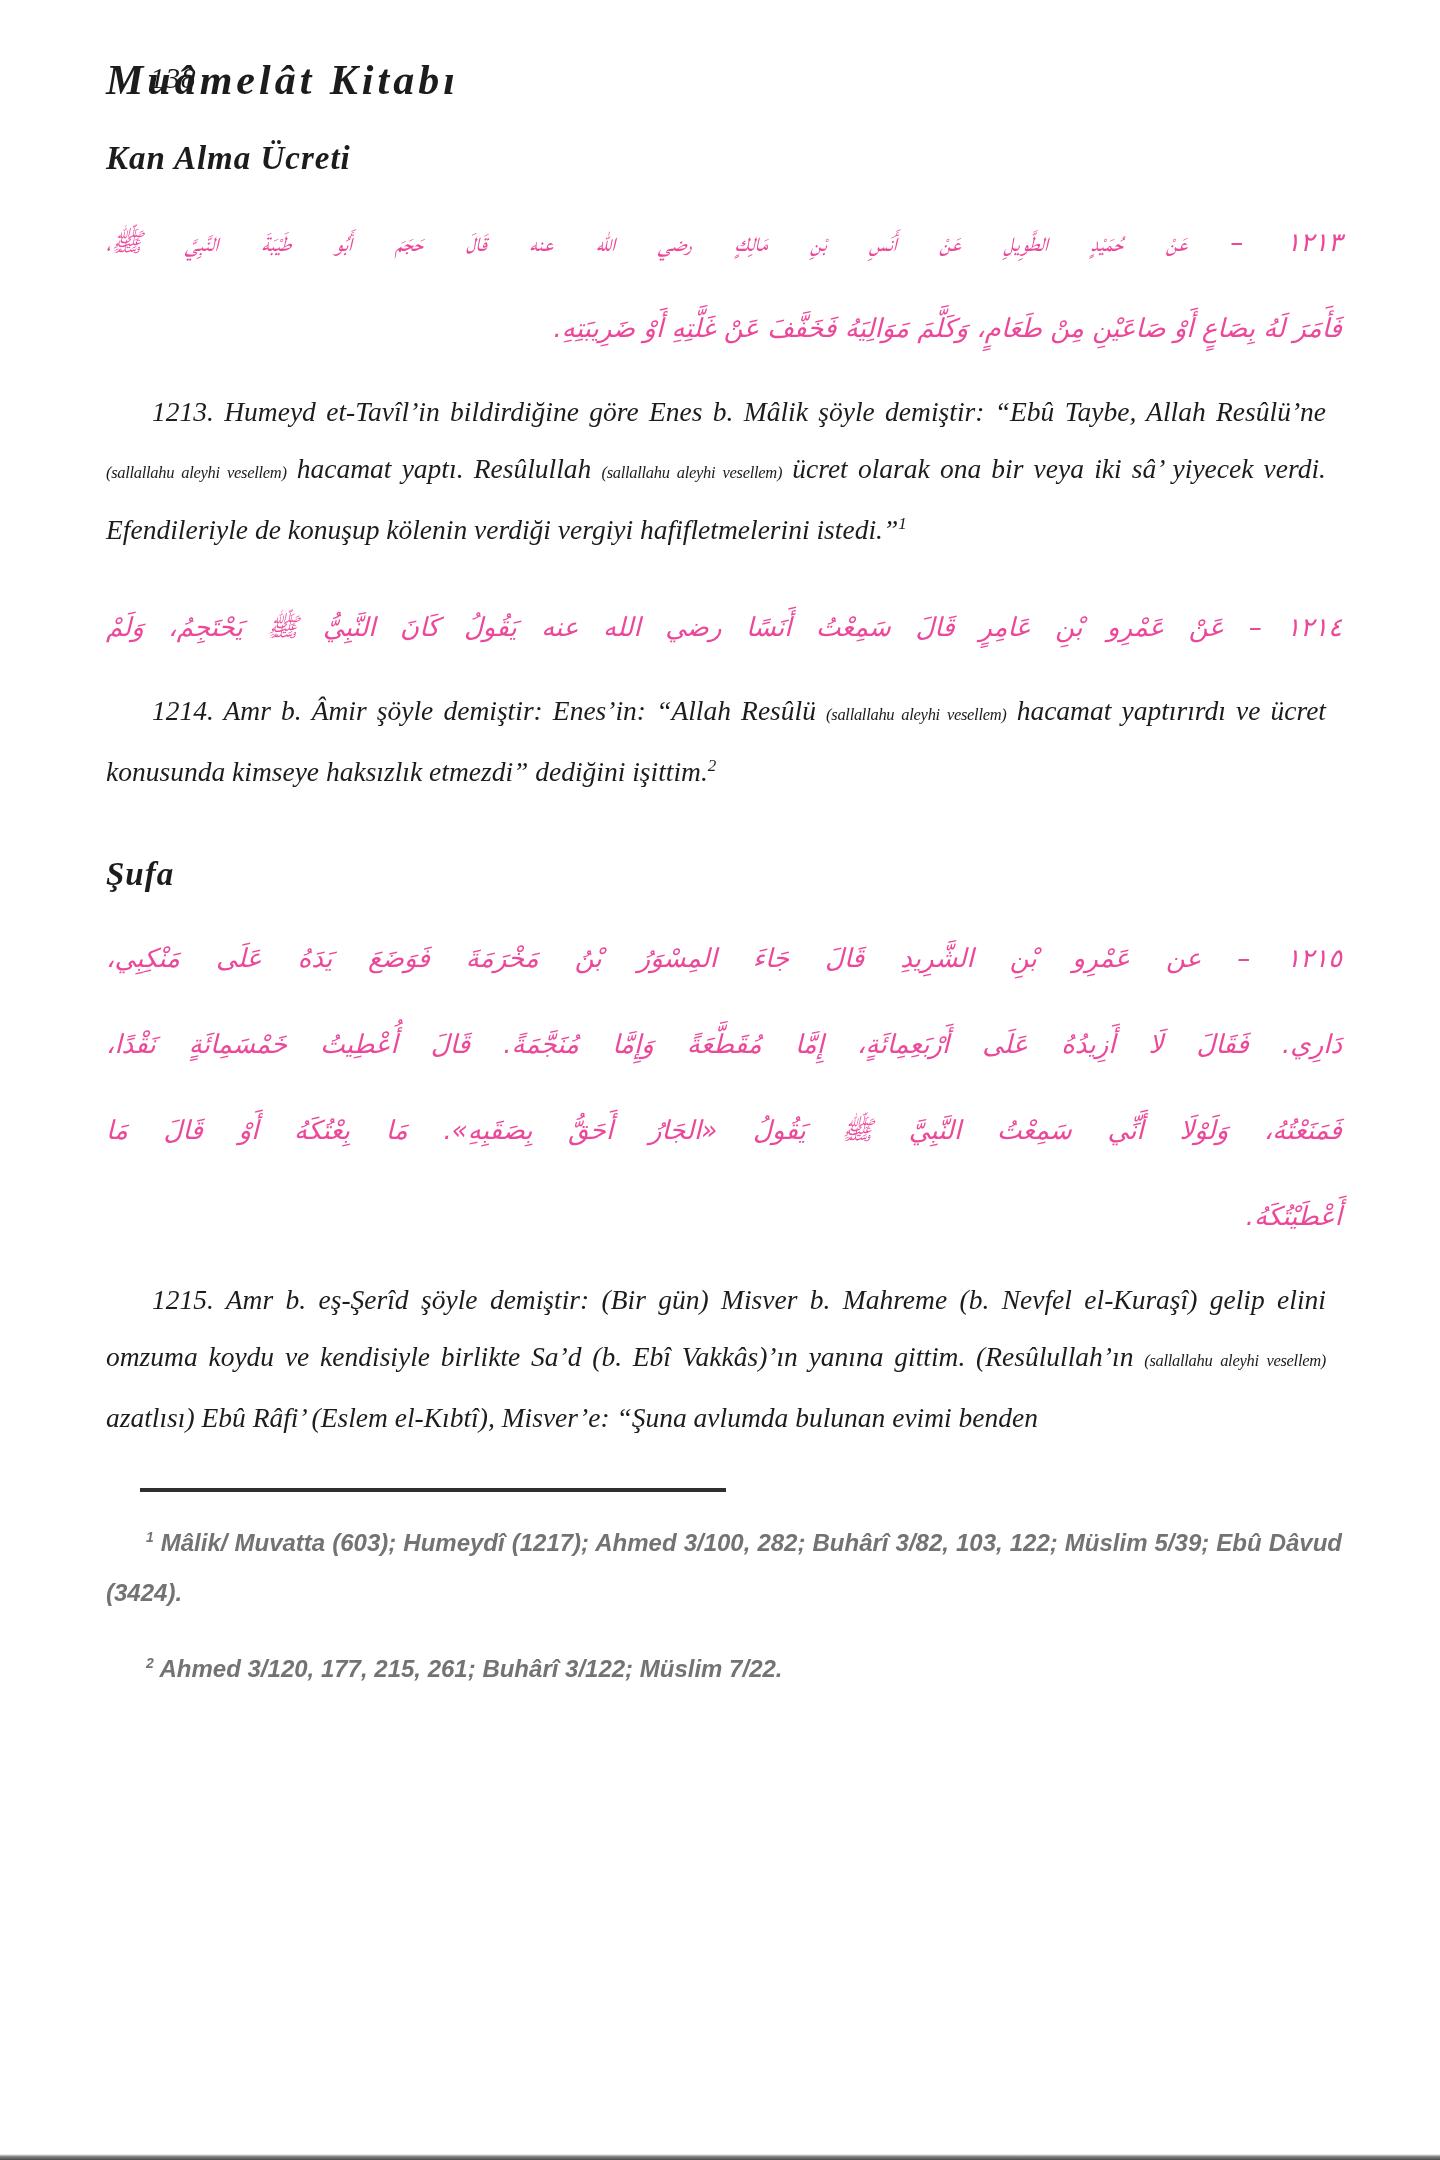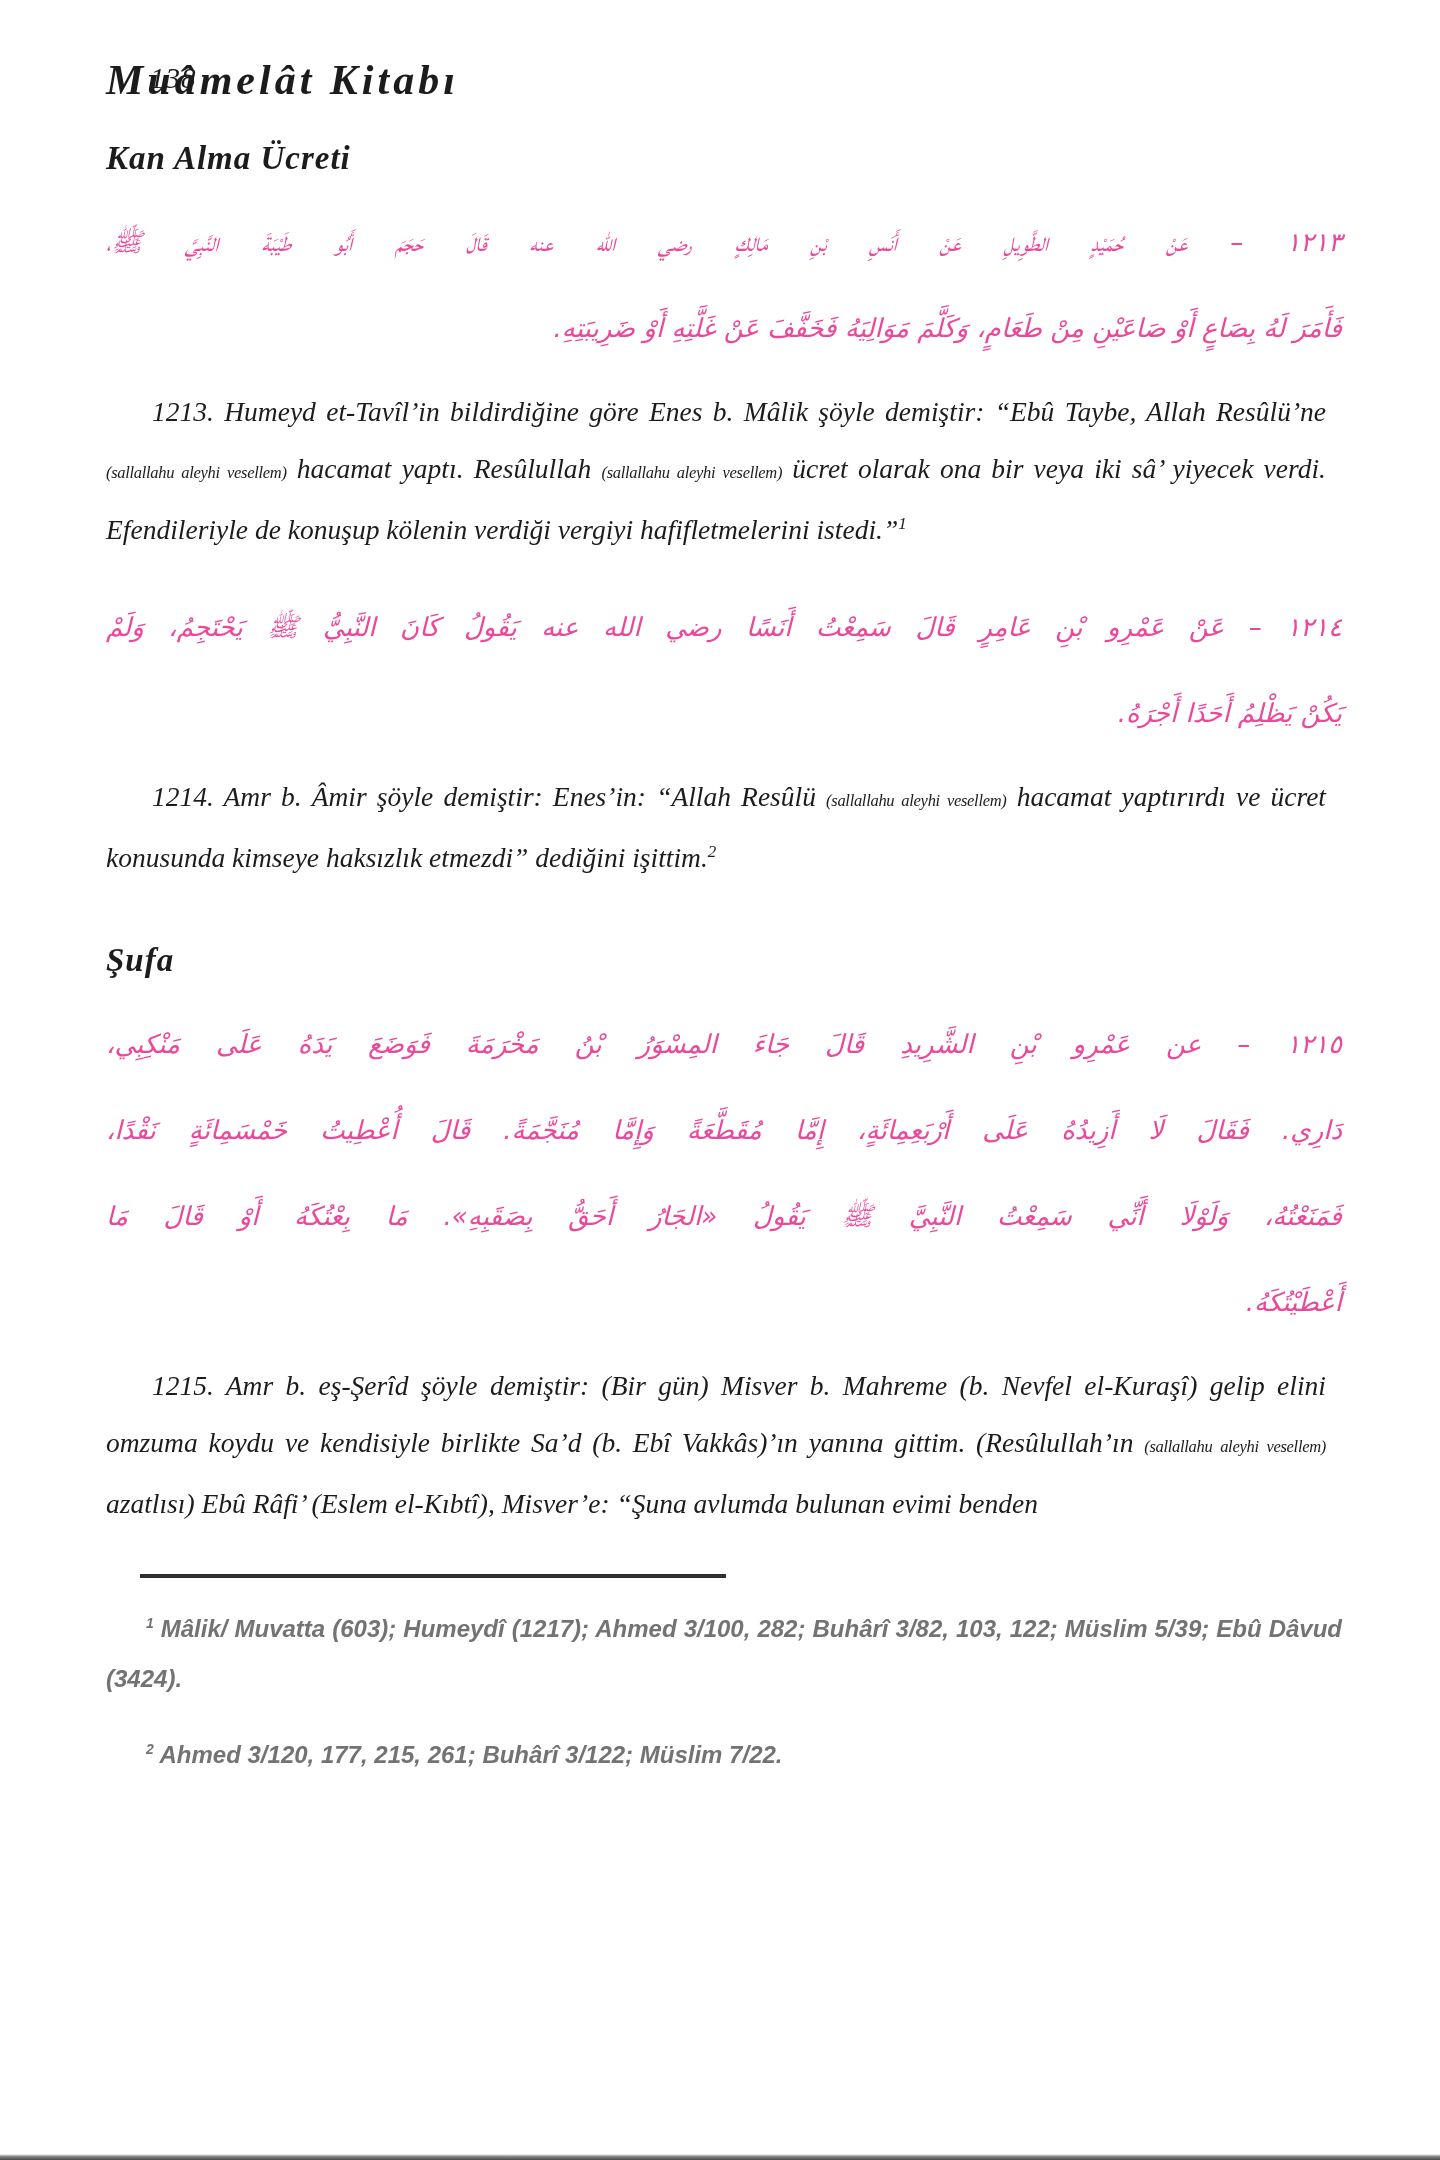--- a/index.html
+++ b/index.html
@@ -120,21 +120,20 @@
 
   <div class="arabic">
       <div class="ar-line">١٢١٣ – عَنْ حُمَيْدٍ الطَّوِيلِ عَنْ أَنَسِ بْنِ مَالِكٍ رضي الله عنه قَالَ حَجَمَ أَبُو طَيْبَةَ النَّبِيَّ ﷺ،</div>
       <div class="ar-line ar-last">فَأَمَرَ لَهُ بِصَاعٍ أَوْ صَاعَيْنِ مِنْ طَعَامٍ، وَكَلَّمَ مَوَالِيَهُ فَخَفَّفَ عَنْ غَلَّتِهِ أَوْ ضَرِيبَتِهِ.</div>
     </div>
 
   <p class="body-para"><span>1213. Humeyd et-Tavîl’in bildirdiğine göre Enes b. Mâlik şöyle demiştir: “Ebû Taybe, Allah Resûlü’ne </span><span class="honorific">(sallallahu aleyhi vesellem)</span><span> hacamat yaptı. Resûlullah </span><span class="honorific">(sallallahu aleyhi vesellem)</span><span> ücret olarak ona bir veya iki sâ’ yiyecek verdi. Efendileriyle de konuşup kölenin verdiği vergiyi hafifletmelerini istedi.”</span><sup>1</sup></p>
 
   <div class="arabic">
       <div class="ar-line">١٢١٤ – عَنْ عَمْرِو بْنِ عَامِرٍ قَالَ سَمِعْتُ أَنَسًا رضي الله عنه يَقُولُ كَانَ النَّبِيُّ ﷺ يَحْتَجِمُ، وَلَمْ</div>
-      <div class="ar-line ar-last">يَكُنْ يَظْلِمُ أَحَدًا أَجْرَهُ.</div>
     </div>
 
   <p class="body-para"><span>1214. Amr b. Âmir şöyle demiştir: Enes’in: “Allah Resûlü </span><span class="honorific">(sallallahu aleyhi vesellem)</span><span> hacamat yaptırırdı ve ücret konusunda kimseye haksızlık etmezdi” dediğini işittim.</span><sup>2</sup></p>
 
   <h2 class="section-title second">Şufa</h2>
 
   <div class="arabic">
       <div class="ar-line">١٢١٥ – عن عَمْرِو بْنِ الشَّرِيدِ قَالَ جَاءَ المِسْوَرُ بْنُ مَخْرَمَةَ فَوَضَعَ يَدَهُ عَلَى مَنْكِبِي،</div>
       <div class="ar-line">دَارِي. فَقَالَ لَا أَزِيدُهُ عَلَى أَرْبَعِمِائَةٍ، إِمَّا مُقَطَّعَةً وَإِمَّا مُنَجَّمَةً. قَالَ أُعْطِيتُ خَمْسَمِائَةٍ نَقْدًا،</div>
       <div class="ar-line">فَمَنَعْتُهُ، وَلَوْلَا أَنِّي سَمِعْتُ النَّبِيَّ ﷺ يَقُولُ «الجَارُ أَحَقُّ بِصَقَبِهِ». مَا بِعْتُكَهُ أَوْ قَالَ مَا</div>

